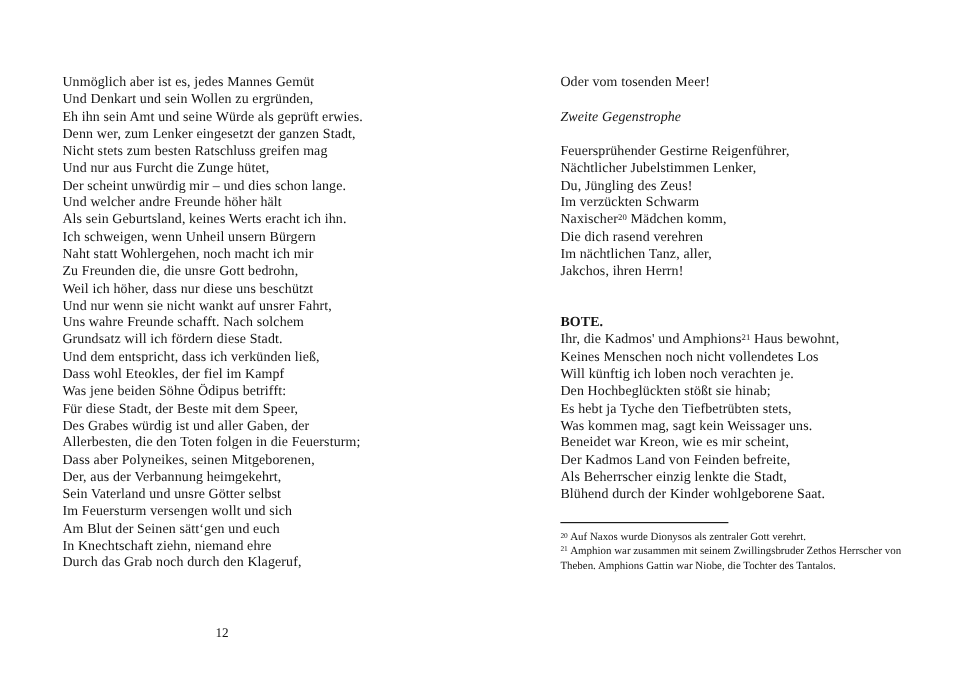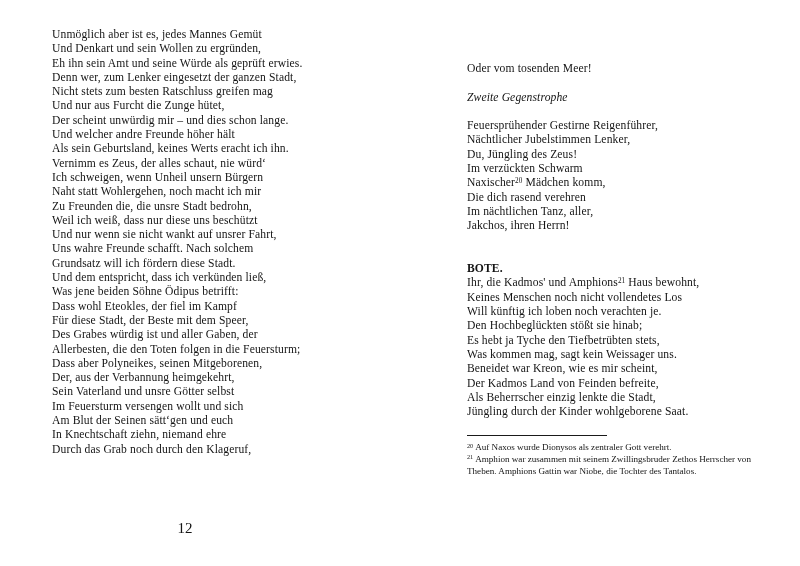--- a/index.html
+++ b/index.html
@@ -22,21 +22,21 @@
     display: flex;
   }
 
   .page {
     position: relative;
     width: 400px;
     height: 566px;
     box-sizing: border-box;
   }
 
-  .page-left  { padding: 28px 0 0 52px; }
+  .page-left  { padding: 62px 0 0 52px; }
   .page-right { padding: 62px 0 0 67px; }
 
   .text-block { width: 320px; }
 
   .line {
     font-size: 11.6px;
     line-height: 14.3px;
     white-space: pre;
     letter-spacing: 0.01em;
   }
@@ -69,21 +69,21 @@
   }
   .footnote sup {
     font-size: 0.68em;
     line-height: 0;
     vertical-align: 0.42em;
     margin-right: 2px;
   }
 
   .folio {
     position: absolute;
-    font-size: 15px;
+    font-size: 11px;
     line-height: 14px;
     text-align: center;
     width: 60px;
   }
   .folio-left  { left: 155px; top: 521px; }
 </style>
 </head>
 <body>
 
 <div class="page-spread">
@@ -92,31 +92,30 @@
     <div class="text-block" id="left-lines">
         <div class="line">Unmöglich aber ist es, jedes Mannes Gemüt</div>
         <div class="line">Und Denkart und sein Wollen zu ergründen,</div>
         <div class="line">Eh ihn sein Amt und seine Würde als geprüft erwies.</div>
         <div class="line">Denn wer, zum Lenker eingesetzt der ganzen Stadt,</div>
         <div class="line">Nicht stets zum besten Ratschluss greifen mag</div>
         <div class="line">Und nur aus Furcht die Zunge hütet,</div>
         <div class="line">Der scheint unwürdig mir – und dies schon lange.</div>
         <div class="line">Und welcher andre Freunde höher hält</div>
         <div class="line">Als sein Geburtsland, keines Werts eracht ich ihn.</div>
-        <div class="line">Vernimm es Zeus, der alles schaut, nie würd‘</div>
         <div class="line">Ich schweigen, wenn Unheil unsern Bürgern</div>
         <div class="line">Naht statt Wohlergehen, noch macht ich mir</div>
-        <div class="line">Zu Freunden die, die unsre Stadt bedrohn,</div>
-        <div class="line">Weil ich weiß, dass nur diese uns beschützt</div>
+        <div class="line">Zu Freunden die, die unsre Gott bedrohn,</div>
+        <div class="line">Weil ich höher, dass nur diese uns beschützt</div>
         <div class="line">Und nur wenn sie nicht wankt auf unsrer Fahrt,</div>
         <div class="line">Uns wahre Freunde schafft. Nach solchem</div>
         <div class="line">Grundsatz will ich fördern diese Stadt.</div>
         <div class="line">Und dem entspricht, dass ich verkünden ließ,</div>
+        <div class="line">Dass wohl Eteokles, der fiel im Kampf</div>
         <div class="line">Was jene beiden Söhne Ödipus betrifft:</div>
-        <div class="line">Dass wohl Eteokles, der fiel im Kampf</div>
         <div class="line">Für diese Stadt, der Beste mit dem Speer,</div>
         <div class="line">Des Grabes würdig ist und aller Gaben, der</div>
         <div class="line">Allerbesten, die den Toten folgen in die Feuersturm;</div>
         <div class="line">Dass aber Polyneikes, seinen Mitgeborenen,</div>
         <div class="line">Der, aus der Verbannung heimgekehrt,</div>
         <div class="line">Sein Vaterland und unsre Götter selbst</div>
         <div class="line">Im Feuersturm versengen wollt und sich</div>
         <div class="line">Am Blut der Seinen sätt‘gen und euch</div>
         <div class="line">In Knechtschaft ziehn, niemand ehre</div>
         <div class="line">Durch das Grab noch durch den Klageruf,</div>
@@ -143,21 +142,21 @@
         <div class="line bold">BOTE.</div>
         <div class="line">Ihr, die Kadmos' und Amphions<sup>21</sup> Haus bewohnt,</div>
         <div class="line">Keines Menschen noch nicht vollendetes Los</div>
         <div class="line">Will künftig ich loben noch verachten je.</div>
         <div class="line">Den Hochbeglückten stößt sie hinab;</div>
         <div class="line">Es hebt ja Tyche den Tiefbetrübten stets,</div>
         <div class="line">Was kommen mag, sagt kein Weissager uns.</div>
         <div class="line">Beneidet war Kreon, wie es mir scheint,</div>
         <div class="line">Der Kadmos Land von Feinden befreite,</div>
         <div class="line">Als Beherrscher einzig lenkte die Stadt,</div>
-        <div class="line">Jüngling durch der Kinder wohlgeborene Saat.</div>
+        <div class="line">Blühend durch der Kinder wohlgeborene Saat.</div>
       </div>
     <div class="footnote-sep"></div>
     <div class="footnotes" id="right-footnotes">
         <p class="footnote"><sup>20</sup>Auf Naxos wurde Dionysos als zentraler Gott verehrt.</p>
         <p class="footnote"><sup>21</sup>Amphion war zusammen mit seinem Zwillingsbruder Zethos Herrscher von Theben. Amphions Gattin war Niobe, die Tochter des Tantalos.</p>
       </div>
 
   </div>
 
 </div>

